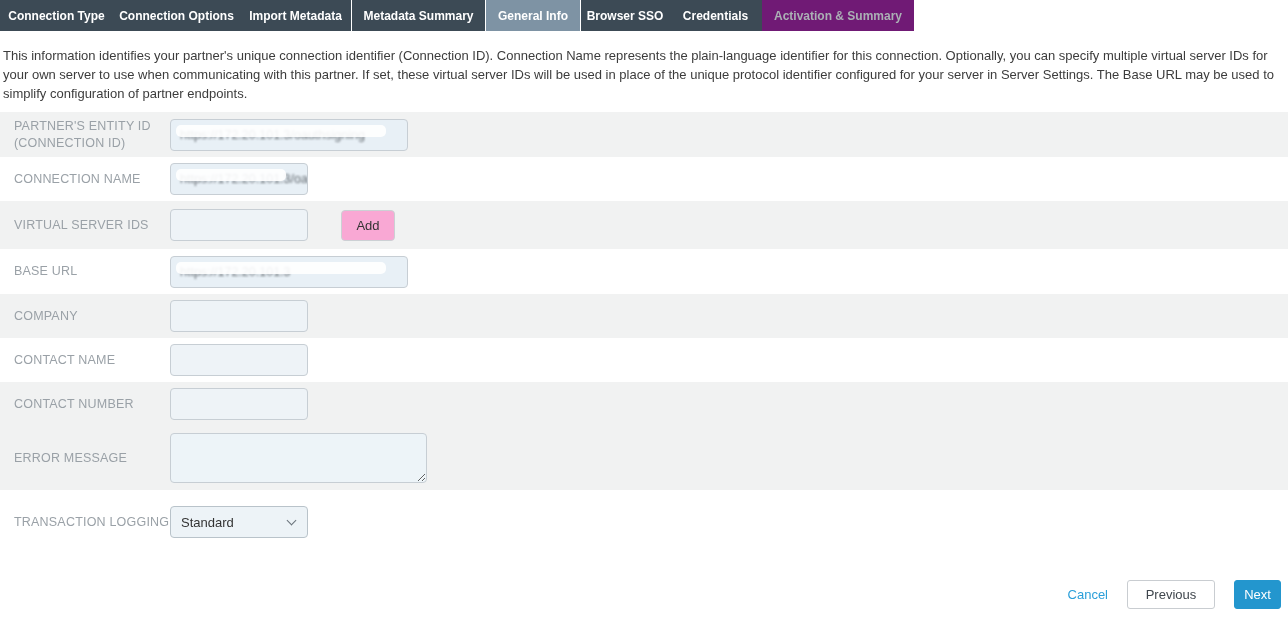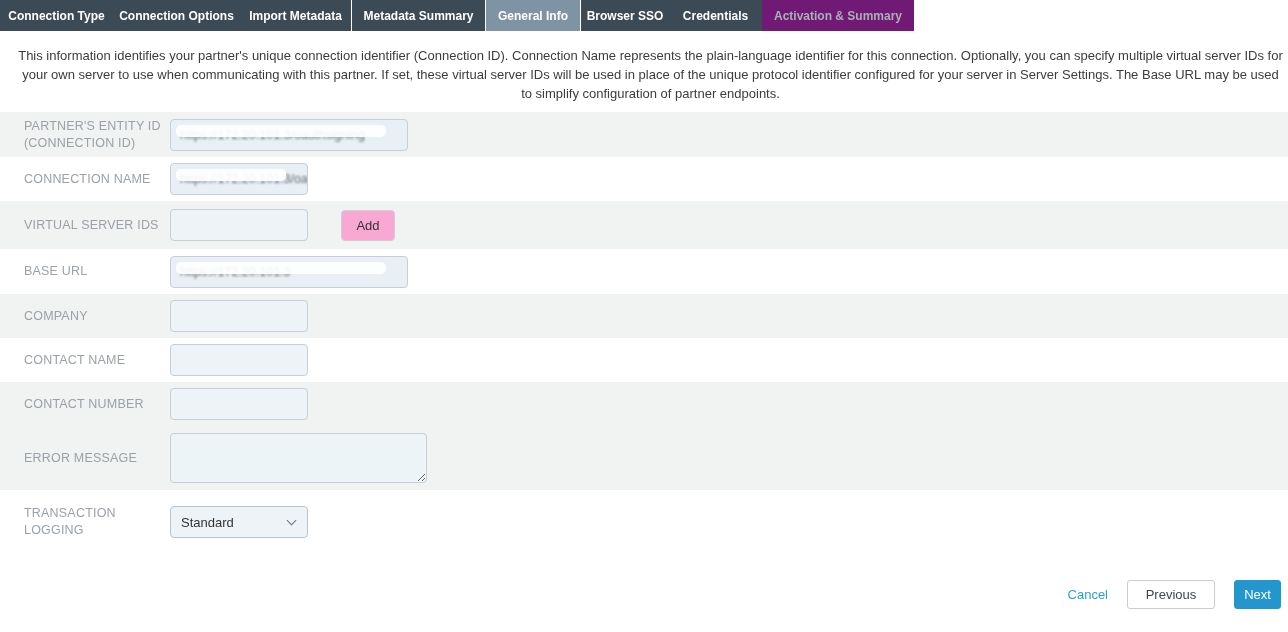--- a/index.html
+++ b/index.html
@@ -17,34 +17,34 @@
     display:flex;align-items:center;justify-content:center;
     height:31px;cursor:pointer;white-space:nowrap;
   }
   .tab.sep-right{border-right:1px solid #ffffff;}
   .tab.active{background:#7e93a4;border-left:1px solid #ffffff;border-right:1px solid #ffffff;}
   .tab.disabled{background:#701a75;color:#abb0b5;cursor:default;}
   .tabbar-spacer{flex:1;background:#ffffff;}
 
   
   .desc{
-    margin:15px 4px 9px 0;padding-left:17px;
-    font-size:13px;line-height:19px;color:#3c3c3c;text-align:center;
+    margin:15px 4px 9px 0;padding-left:3px;
+    font-size:13px;line-height:19px;color:#3c3c3c;
   }
 
   
   .form{width:1288px;}
   .row{display:flex;align-items:center;width:100%;}
   .row.odd{background:#f1f2f2;}
   .row.h45{min-height:45px;}
   .row.h44{min-height:44px;}
   .row.h48{min-height:48px;}
   .row.h64{min-height:64px;}
   .label{
-    width:170px;flex:0 0 170px;padding-left:24px;
+    width:170px;flex:0 0 170px;padding-left:14px;
     color:#9aa1a7;font-size:12.5px;line-height:17px;letter-spacing:.2px;
   }
   .field{flex:1;display:flex;align-items:center;}
 
   input.std{
     width:138px;height:32px;background:#eef3f7;border:1px solid #c7ced4;
     border-radius:4px;padding:0 8px;font-size:13px;color:#3c3c3c;outline:none;
   }
   .fakeinput{
     position:relative;height:32px;background:#e8f0f6;border:1px solid #c7ced4;

